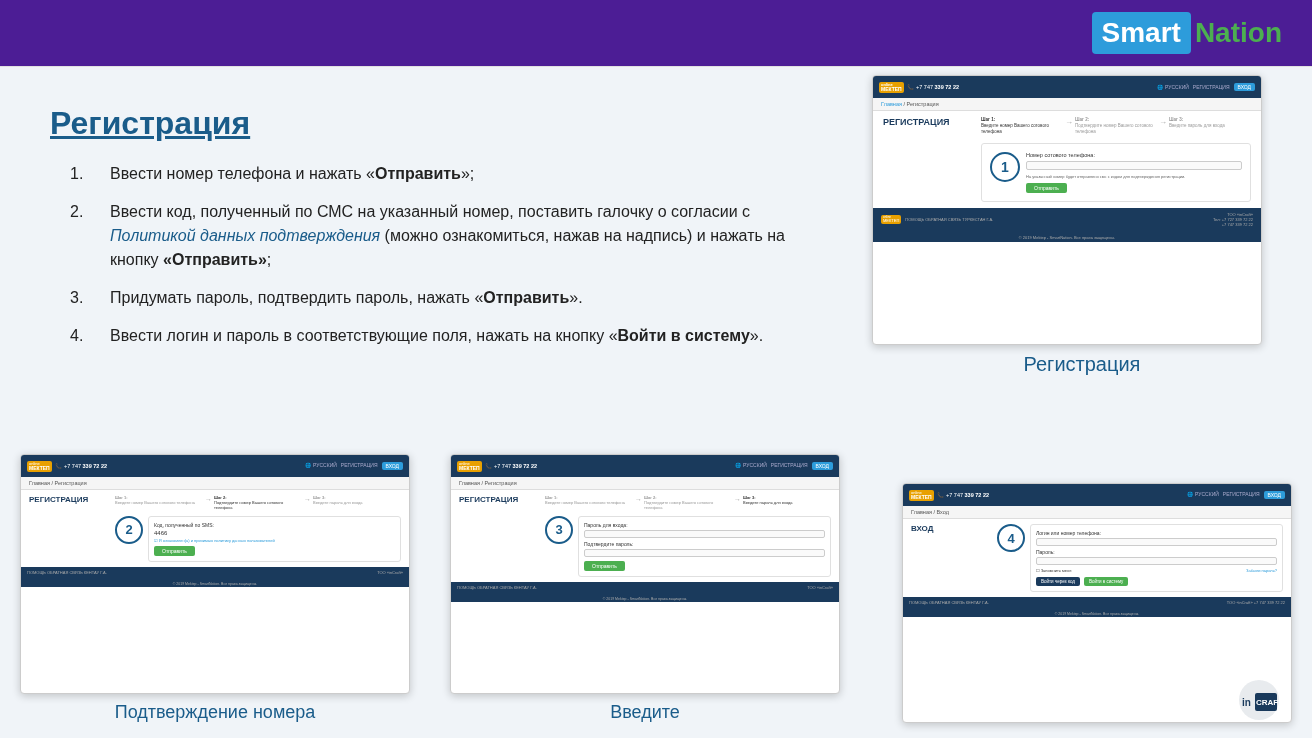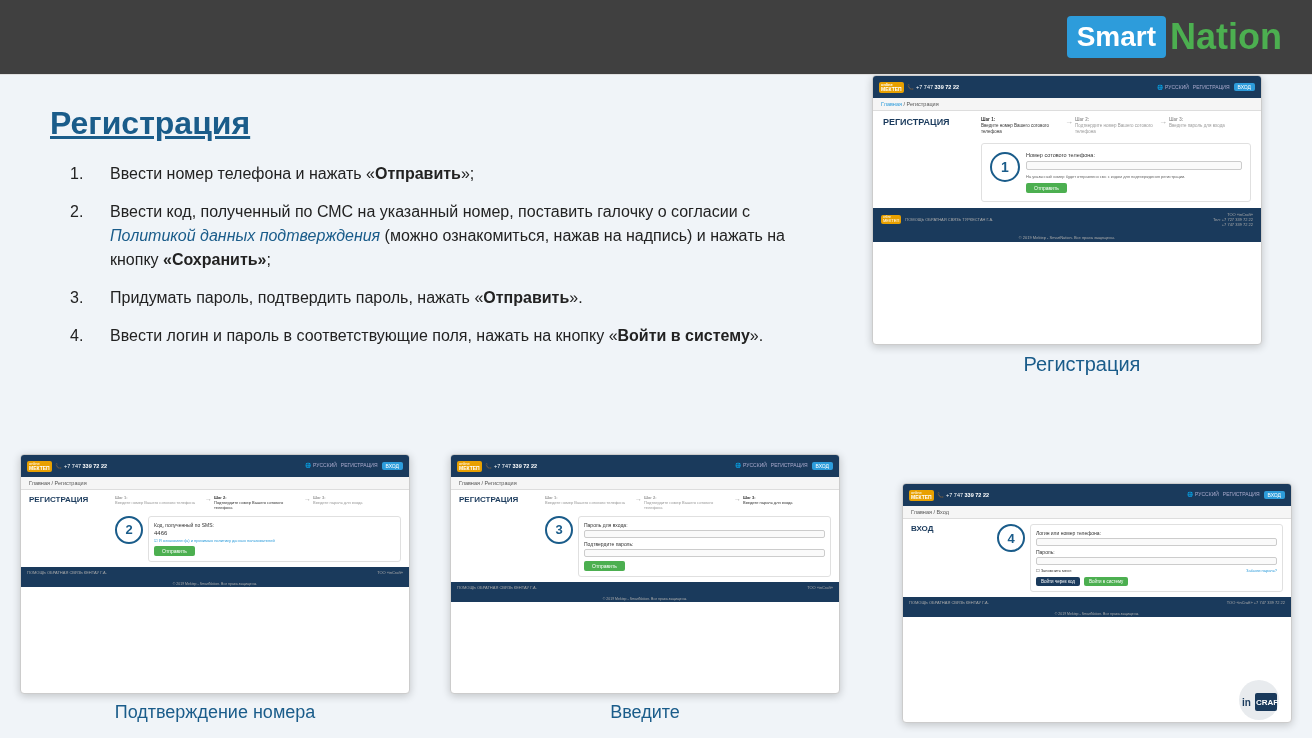--- a/index.html
+++ b/index.html
@@ -9,22 +9,22 @@
       background: #f0f4f8;
       font-family: Arial, sans-serif;
       overflow: hidden;
       position: relative;
     }
 
     
     .top-bar {
       position: absolute;
       top: 0; left: 0; right: 0;
-      height: 75px;
-      background: #404040;
+      height: 67px;
+      background: #4c1d95;
       display: flex;
       align-items: center;
       justify-content: flex-end;
       padding-right: 30px;
       border-bottom: 1px solid #e0e0e0;
       z-index: 10;
     }
 
     .logo {
       display: flex;
@@ -33,21 +33,21 @@
     .logo-smart {
       background: #2d9cdb;
       color: white;
       font-size: 28px;
       font-weight: bold;
       padding: 5px 10px;
       border-radius: 4px;
     }
     .logo-nation {
       color: #4caf50;
-      font-size: 36px;
+      font-size: 28px;
       font-weight: bold;
       margin-left: 4px;
     }
 
     
     .page-title {
       font-size: 32px;
       font-weight: bold;
       color: #1a5c8a;
       margin-bottom: 20px;
@@ -215,21 +215,21 @@
     <li class="step-item">
       <span class="step-number">1.</span>
       <span class="step-text">
         Ввести номер телефона и нажать «<strong>Отправить</strong>»;
       </span>
     </li>
 
     <li class="step-item">
       <span class="step-number">2.</span>
       <span class="step-text">
-        Ввести код, полученный по СМС на указанный номер, поставить галочку о согласии с <em>Политикой данных подтверждения</em> (можно ознакомиться, нажав на надпись) и нажать на кнопку <strong>«Сохранить»</strong>;
+        Ввести код, полученный по СМС на указанный номер, поставить галочку о согласии с <em>Политикой данных подтверждения</em> (можно ознакомиться, нажав на надпись) и нажать на кнопку <strong>«Отправить»</strong>;
       </span>
     </li>
 
     <li class="step-item">
       <span class="step-number">3.</span>
       <span class="step-text">
         Придумать пароль, подтвердить пароль, нажать «<strong>Отправить</strong>».
       </span>
     </li>
 

